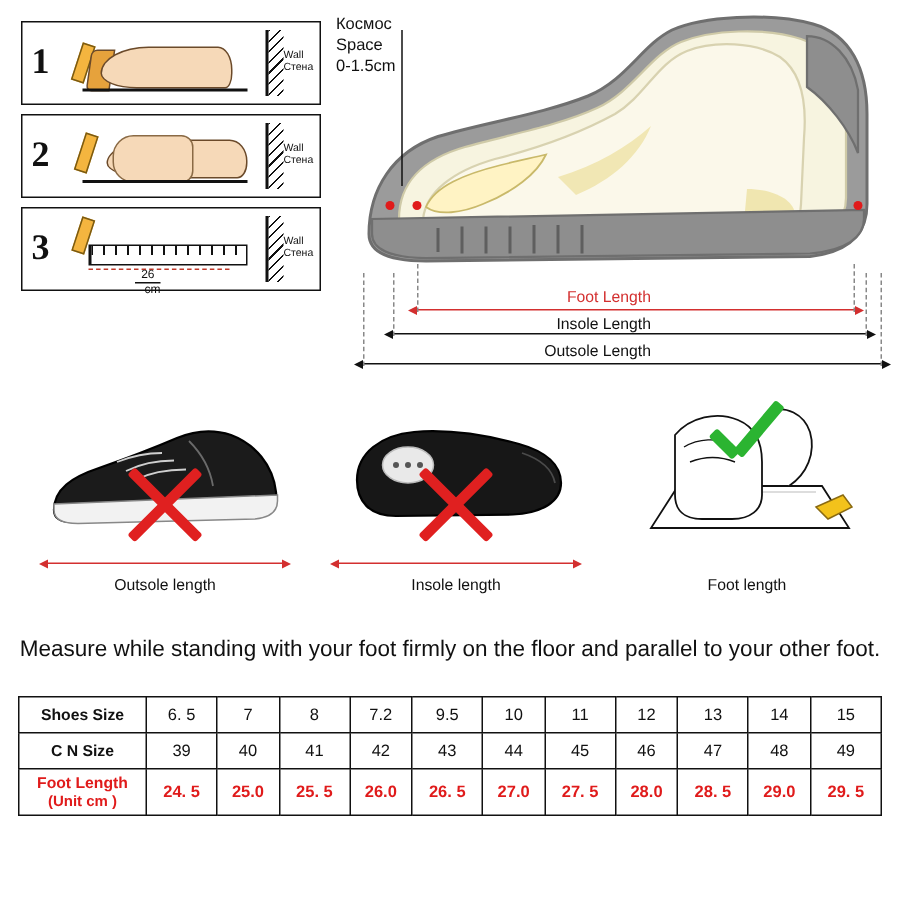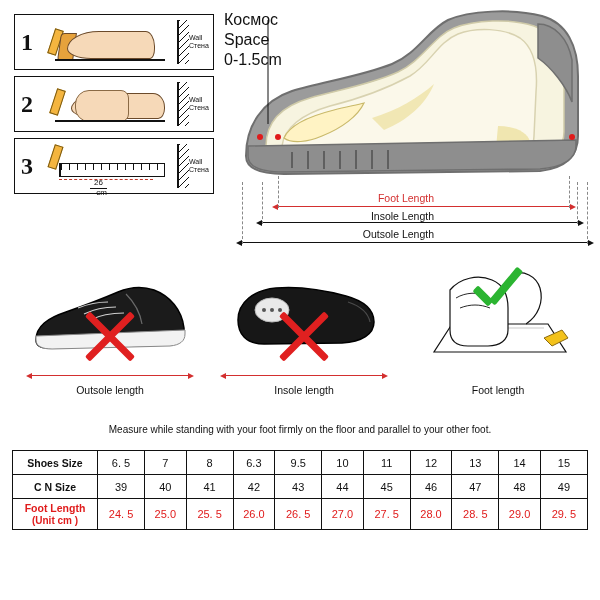--- a/index.html
+++ b/index.html
@@ -201,21 +201,21 @@
     position: absolute;
     left: 222px;
     top: 6px;
     width: 372px;
     height: 250px;
   }
   .space-label {
     position: absolute;
     left: 2px;
     top: 4px;
-    font-size: 16px;
+    font-size: 11px;
     line-height: 1.25;
   }
   .legend {
     position: absolute;
     left: 92px;
     bottom: 10px;
     width: 280px;
     font-size: 10.5px;
   }
   .legend-row {
@@ -356,49 +356,49 @@
     height: 96px;
   }
 
   
   .note {
     position: absolute;
     left: 0;
     right: 0;
     top: 424px;
     text-align: center;
-    font-size: 10px;
+    font-size: 15px;
     color: #111;
   }
 
   
   .table-wrap {
     position: absolute;
     left: 12px;
-    top: 450px;
+    top: 464px;
     width: 576px;
   }
   table.sizes {
     border-collapse: collapse;
     width: 576px;
     font-size: 11px;
   }
   table.sizes td {
     border: 1px solid #111;
     text-align: center;
     padding: 3px 0;
     height: 17px;
     white-space: nowrap;
   }
   table.sizes td.head {
     width: 84px;
     font-weight: bold;
     font-size: 10.5px;
   }
-  tr.red td { color: #e01b1b; font-weight: normal; }
+  tr.red td { color: #e01b1b; font-weight: bold; }
   .sub { font-size: 10px; font-weight: bold; }
 </style>
 </head>
 <body>
 
 <div class="page">
 
   <div class="steps">
 
     <div class="step-box">
@@ -590,21 +590,21 @@
   <div class="note">Measure while standing with your foot firmly on the floor and parallel to your other foot.</div>
 
   <div class="table-wrap">
     <table class="sizes">
       <tbody>
           <tr>
         <td class="head">Shoes Size</td>
         <td>6. 5</td>
         <td>7</td>
         <td>8</td>
-        <td>6.3</td>
+        <td>7.2</td>
         <td>9.5</td>
         <td>10</td>
         <td>11</td>
         <td>12</td>
         <td>13</td>
         <td>14</td>
         <td>15</td>
       </tr>
       <tr>
         <td class="head">C N  Size</td>

